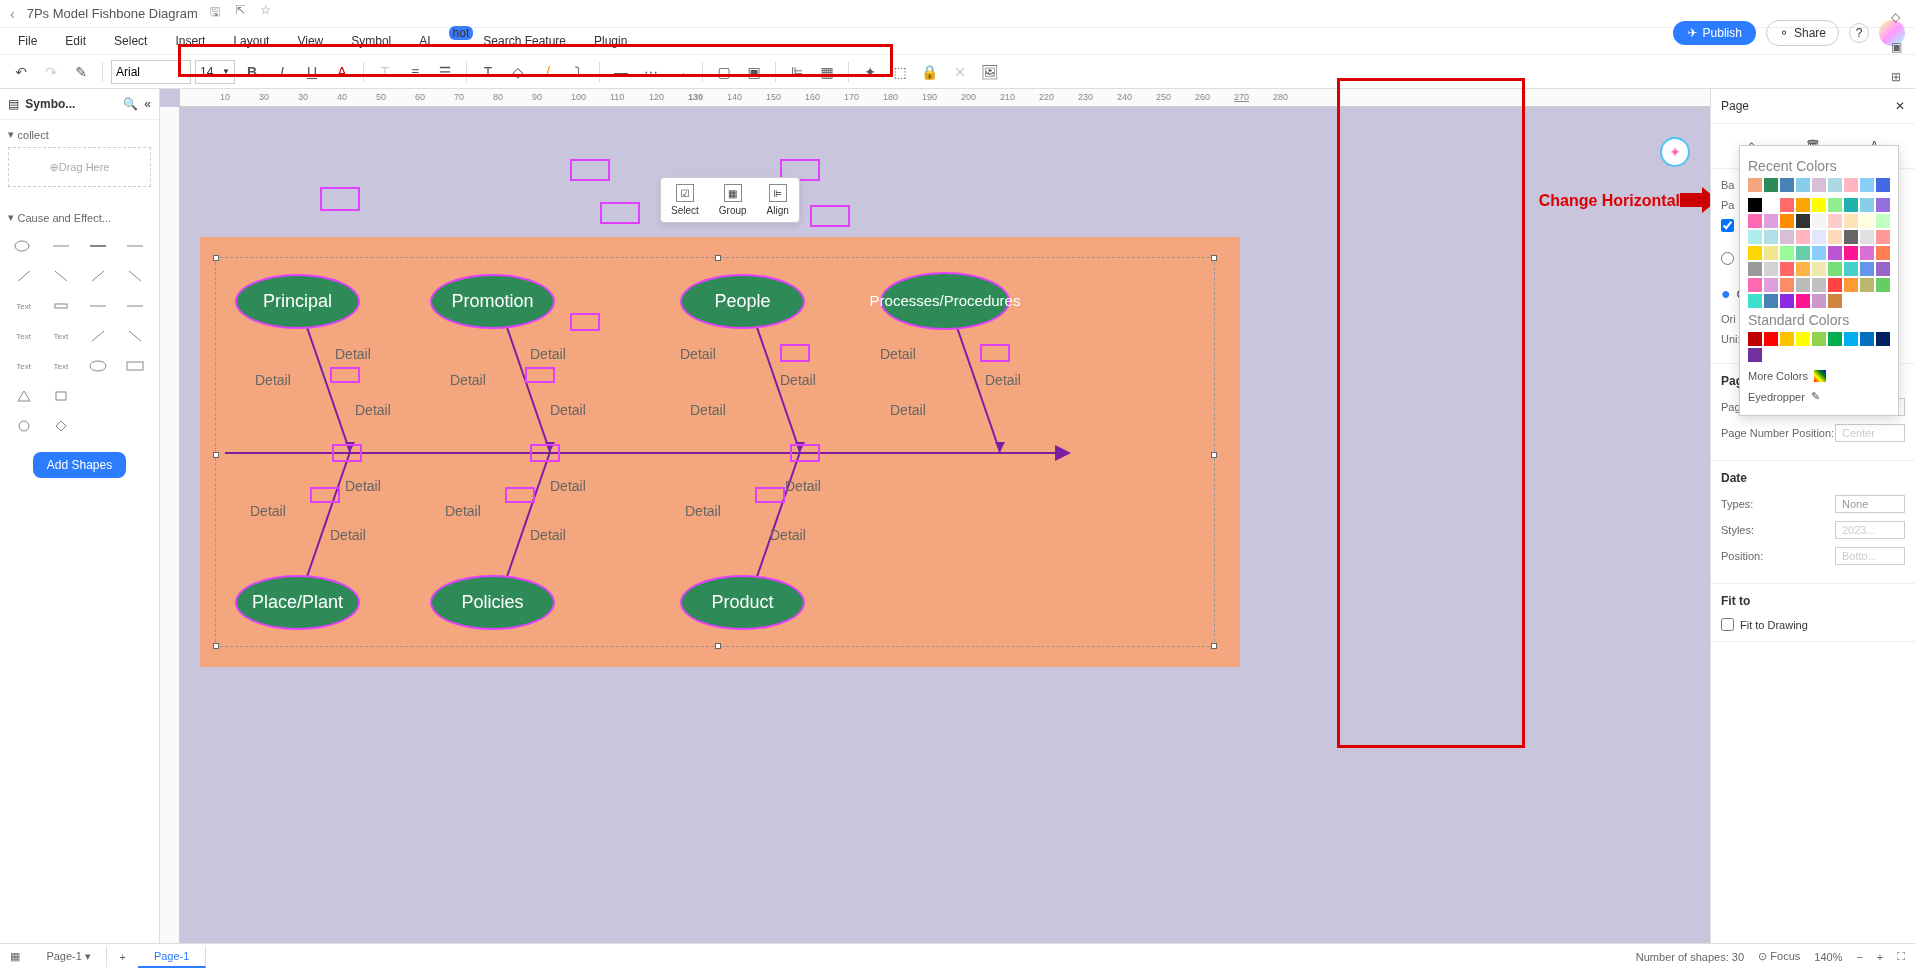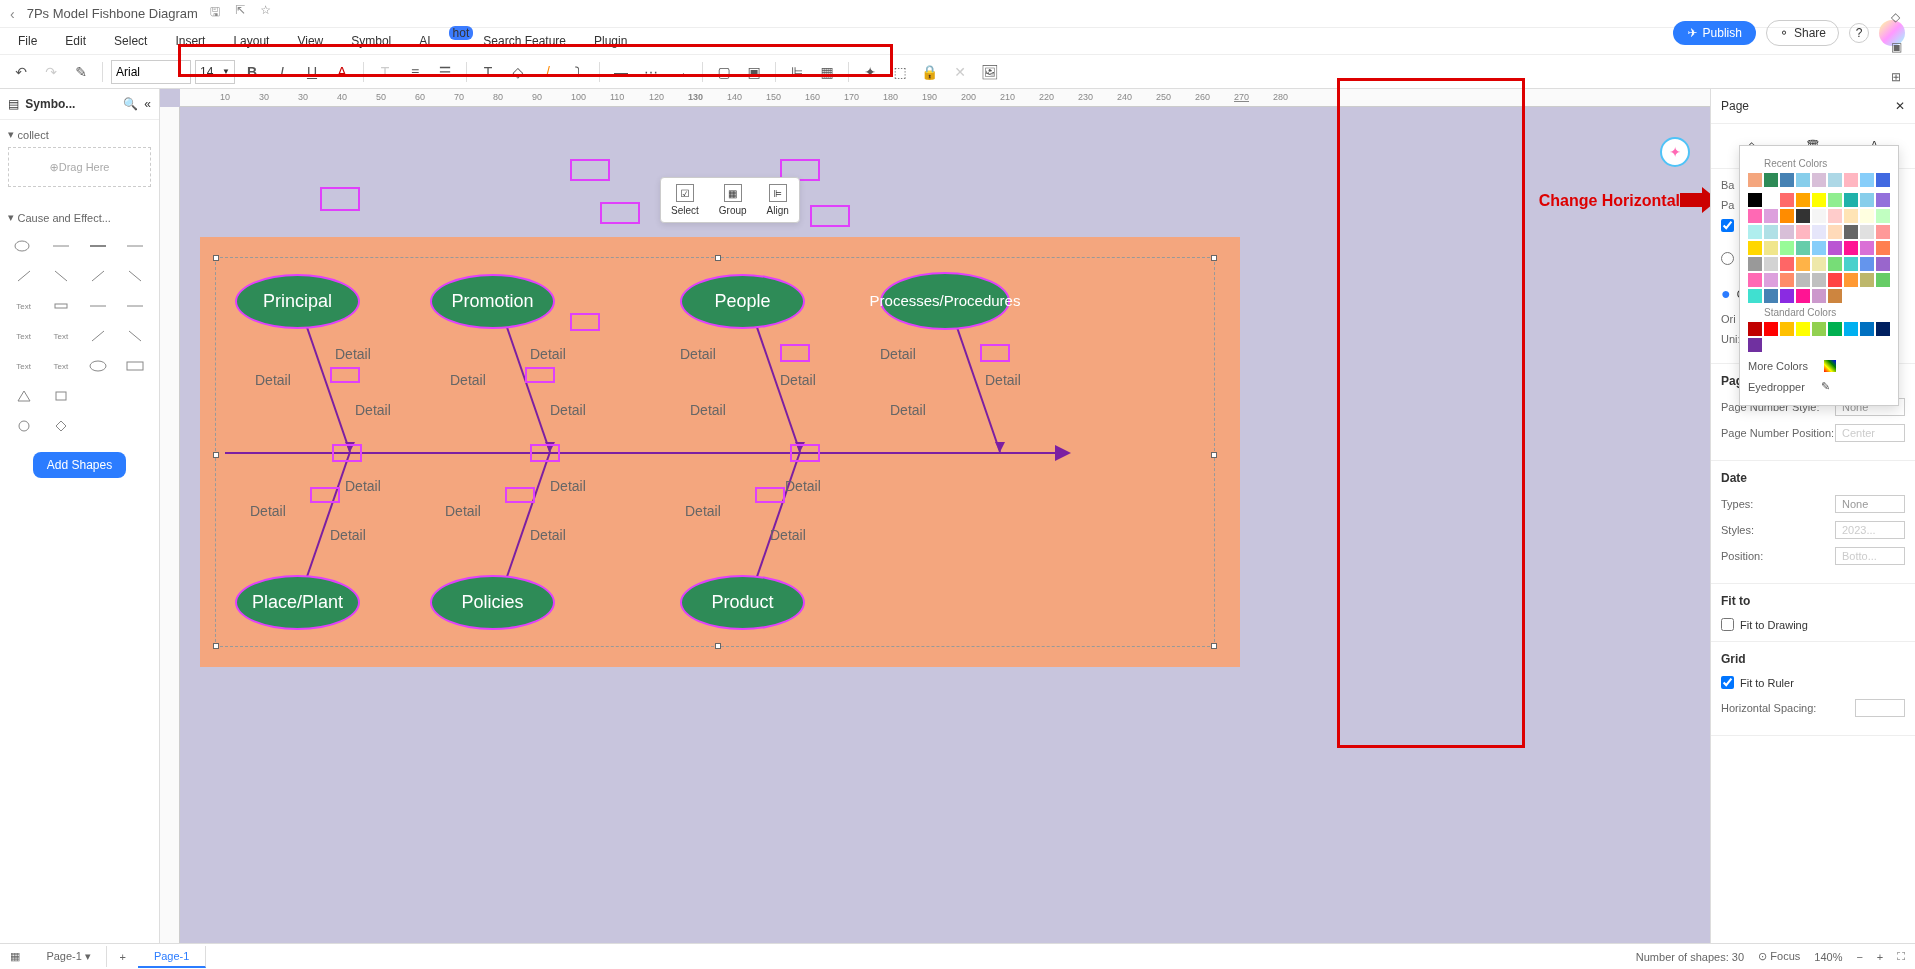--- a/index.html
+++ b/index.html
@@ -52,24 +52,24 @@
 .right-panel { width: 205px; background: #fff; border-left: 1px solid #ddd; position: relative; }
 .rp-header { padding: 10px; display: flex; justify-content: space-between; align-items: center; border-bottom: 1px solid #eee; }
 .rp-tabs { display: flex; justify-content: space-around; padding: 10px; border-bottom: 1px solid #eee; }
 .rp-tab { width: 24px; height: 24px; display: flex; align-items: center; justify-content: center; cursor: pointer; }
 .rp-section { padding: 10px; border-bottom: 1px solid #eee; }
 .rp-section-title { font-weight: bold; font-size: 12px; margin-bottom: 10px; }
 .rp-row { display: flex; justify-content: space-between; align-items: center; margin-bottom: 8px; font-size: 11px; color: #666; }
 .rp-select { border: 1px solid #ccc; padding: 2px 6px; font-size: 11px; width: 70px; color: #999; }
 .rp-checkbox { display: flex; align-items: center; gap: 6px; font-size: 11px; margin-top: 8px; }
 .color-popup { position: absolute; top: 56px; left: 28px; width: 160px; background: #fff; border: 1px solid #ccc; box-shadow: 0 4px 12px rgba(0,0,0,0.15); padding: 8px; z-index: 100; }
-.cp-label { font-size: 10px; color: #888; margin: 4px 16px; }
+.cp-label { font-size: 14px; color: #888; margin: 4px 0; }
 .cp-row { display: flex; gap: 2px; flex-wrap: wrap; margin-bottom: 4px; }
 .cp-swatch { width: 14px; height: 14px; cursor: pointer; }
-.cp-link { font-size: 11px; color: #555; padding: 4px 0; cursor: pointer; display: flex; align-items: center; gap: 16px; }
+.cp-link { font-size: 11px; color: #555; padding: 4px 0; cursor: pointer; display: flex; align-items: center; gap: 6px; }
 .right-sidebar-icons { position: absolute; right: 0; top: 88px; width: 30px; display: flex; flex-direction: column; gap: 12px; align-items: center; padding-top: 10px; }
 .rsi-icon { width: 18px; height: 18px; cursor: pointer; color: #666; }
 .red-box { position: absolute; border: 3px solid #d00; pointer-events: none; }
 .annotation { position: absolute; color: #d00; font-weight: bold; font-size: 18px; }
 .ai-badge { position: absolute; right: 20px; top: 30px; width: 30px; height: 30px; border-radius: 50%; border: 2px solid #4fc3f7; display: flex; align-items: center; justify-content: center; background: #fff; }
 .bottom-bar { position: absolute; bottom: 0; left: 0; right: 0; height: 26px; background: #fff; border-top: 1px solid #ddd; display: flex; align-items: center; padding: 0 10px; font-size: 11px; color: #666; }
 .page-tab { padding: 4px 16px; border-right: 1px solid #ddd; cursor: pointer; }
 .page-tab.active { color: #2b7cff; border-bottom: 2px solid #2b7cff; }
 .bottom-right { margin-left: auto; display: flex; align-items: center; gap: 14px; }
 .arrow-annotation { position: absolute; }
@@ -497,31 +497,20 @@
       <div class="rp-row">
           <span>Position:</span>
           <div class="rp-select" style="color:#ccc">Botto...</div>
         </div>
     </div>
     <div class="rp-section">
       <div class="rp-section-title">Fit to</div>
       <div class="rp-checkbox">
           <input type="checkbox" style=""> 
           <span>Fit to Drawing</span>
-        </div>
-    </div>
-    <div class="rp-section">
-      <div class="rp-section-title">Grid</div>
-      <div class="rp-checkbox">
-          <input type="checkbox" checked="" style=""> 
-          <span>Fit to Ruler</span>
-        </div>
-      <div class="rp-row" style="margin-top:10px">
-          <span>Horizontal Spacing:</span>
-          <input class="rp-select" style="width: 50px;">
         </div>
     </div>
 
     <div class="color-popup">
       <div class="cp-label">Recent Colors</div>
       <div class="cp-row" id="recent-colors">
           <div class="cp-swatch" style="background: rgb(244, 166, 126);"></div>
           <div class="cp-swatch" style="background: rgb(46, 139, 87);"></div>
           <div class="cp-swatch" style="background: rgb(70, 130, 180);"></div>
           <div class="cp-swatch" style="background: rgb(135, 206, 235);"></div>

